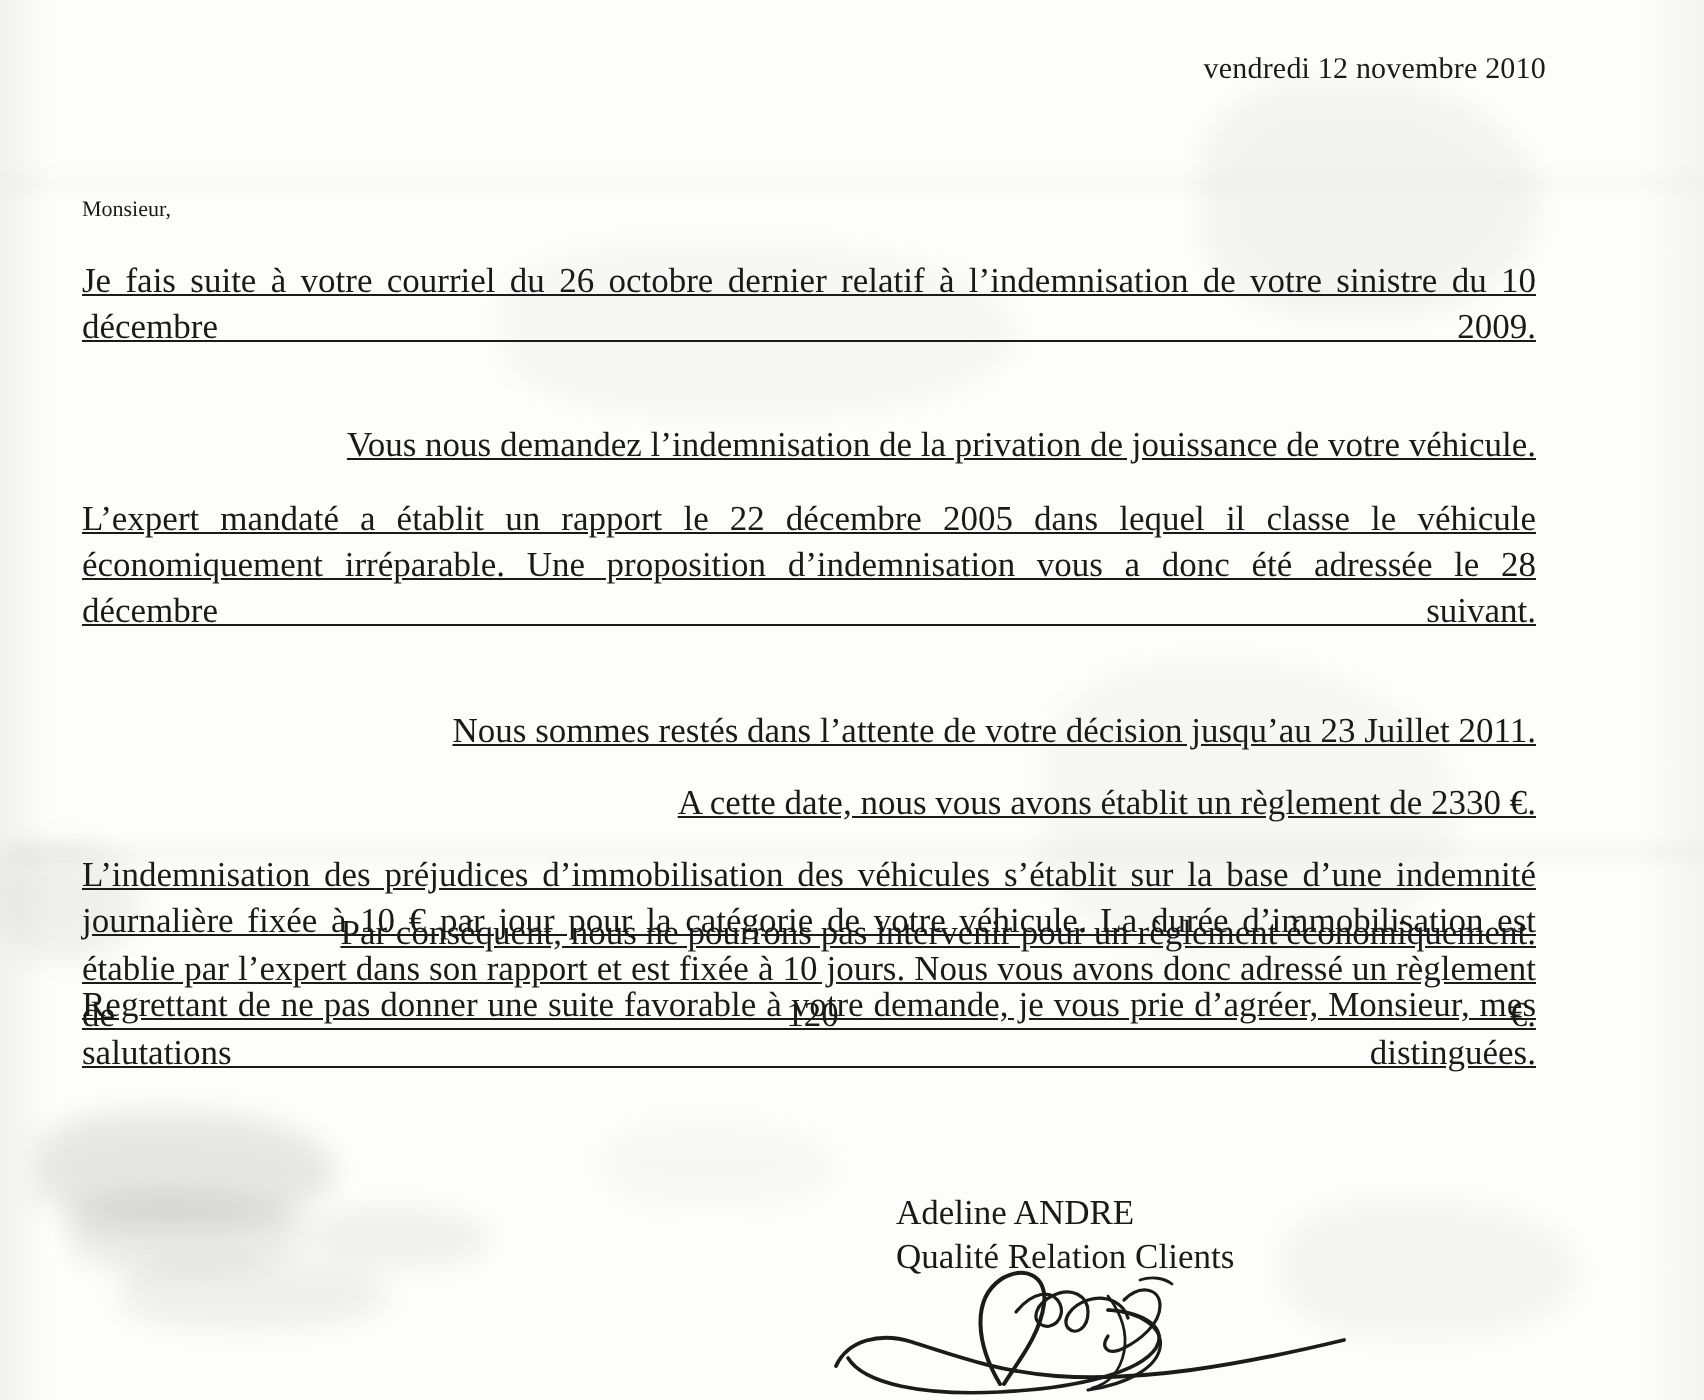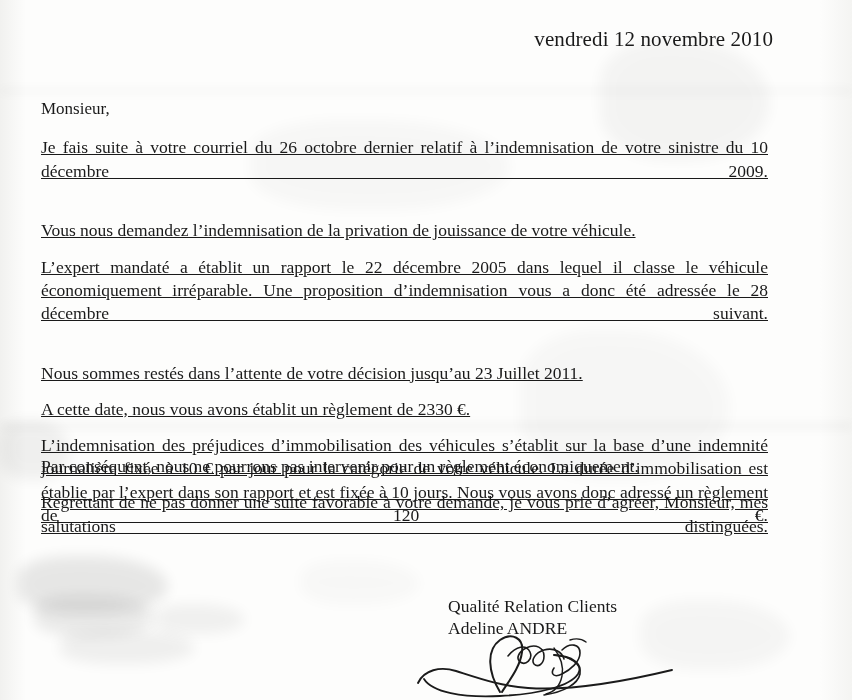--- a/index.html
+++ b/index.html
@@ -69,46 +69,46 @@
     left: 0; top: 0;
     width: 852px; height: 700px;
     color: #1a1a1a;
   }
 
   #date-line {
     position: absolute;
     left: 0; top: 27px;
     width: 773px;
     text-align: right;
-    font-size: 21px;
+    font-size: 15px;
     letter-spacing: .1px;
   }
 
   #body-block {
     position: absolute;
     left: 41px;
     top: 98px;
     width: 727px;
   }
 
   .salutation {
-    font-size: 17px;
+    font-size: 11px;
     margin: 0 0 16px 0;
     line-height: 1.32;
   }
 
   p.para {
     margin: 0 0 13px 0;
     font-size: 17.5px;
     line-height: 1.33;
     text-align: justify;
     text-justify: inter-word;
     text-decoration: underline;
   }
-  p.para.last-left { text-align: left; }
+  p.para.last-left { text-align: right; }
 
   
   p.para.full::after {
     content: "";
     display: inline-block;
     width: 100%;
   }
 
   #closing-block {
     position: absolute;
@@ -182,22 +182,22 @@
 
     </div>
 
     <div id="closing-block">
       <p class="para last-left">Par conséquent, nous ne pourrons pas intervenir pour un règlement économiquement.</p>
 
       <p class="para full">Regrettant de ne pas donner une suite favorable à votre demande, je vous prie d’agréer, Monsieur, mes salutations distinguées.</p>
     </div>
 
     <div id="signature-block">
+      <p class="sig-name">Adeline ANDRE</p>
       <p class="sig-name">Qualité Relation Clients</p>
-      <p class="sig-name">Adeline ANDRE</p>
     </div>
 
     <div id="signature-mark">
       <svg width="300" height="74" viewBox="0 0 300 74" fill="none" xmlns="http://www.w3.org/2000/svg">
 
         <path d="M14 57 C20 44 36 40 52 45 C74 52 96 60 124 62 C166 65 214 57 268 44" stroke="#1b1b1b" stroke-width="1.9" stroke-linecap="round" fill="none"></path>
 
         <path d="M20 53 C28 66 58 72 96 70 C136 68 166 60 174 48 C180 38 168 30 150 29" stroke="#1b1b1b" stroke-width="1.8" stroke-linecap="round" fill="none"></path>
 
         <path d="M96 66 C84 46 82 24 96 14 C108 6 120 12 118 26 C116 42 104 56 98 66" stroke="#1b1b1b" stroke-width="2" stroke-linecap="round" fill="none"></path>

